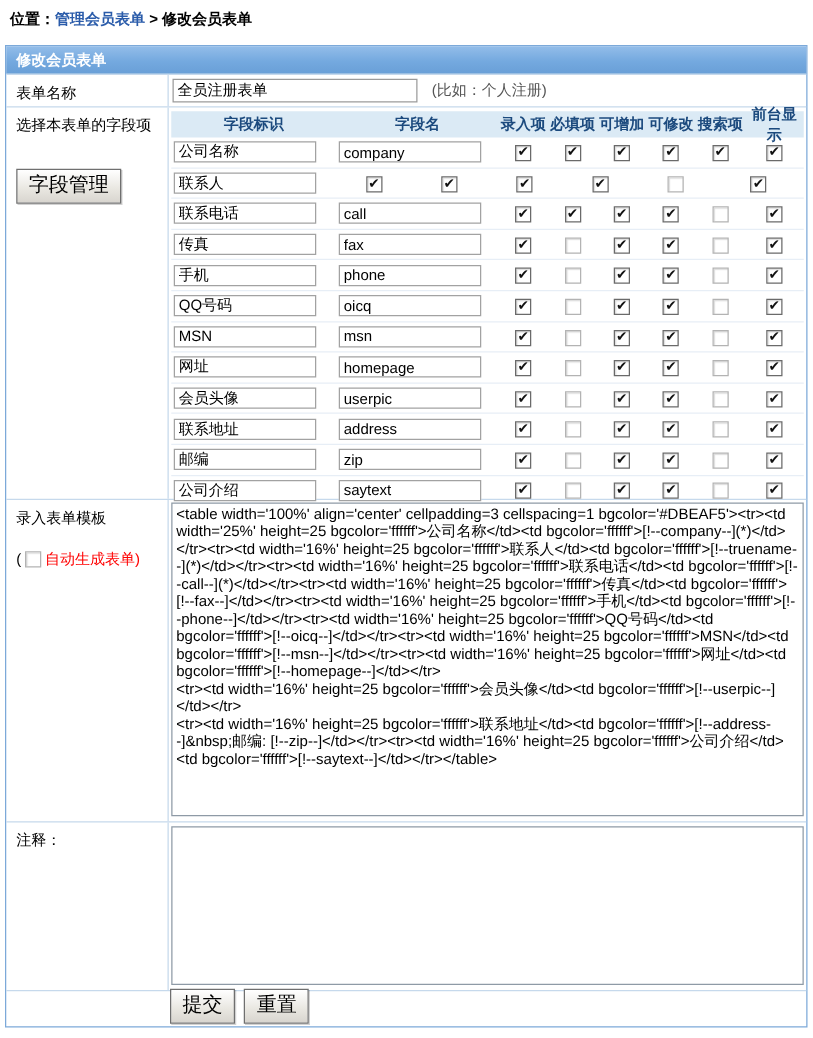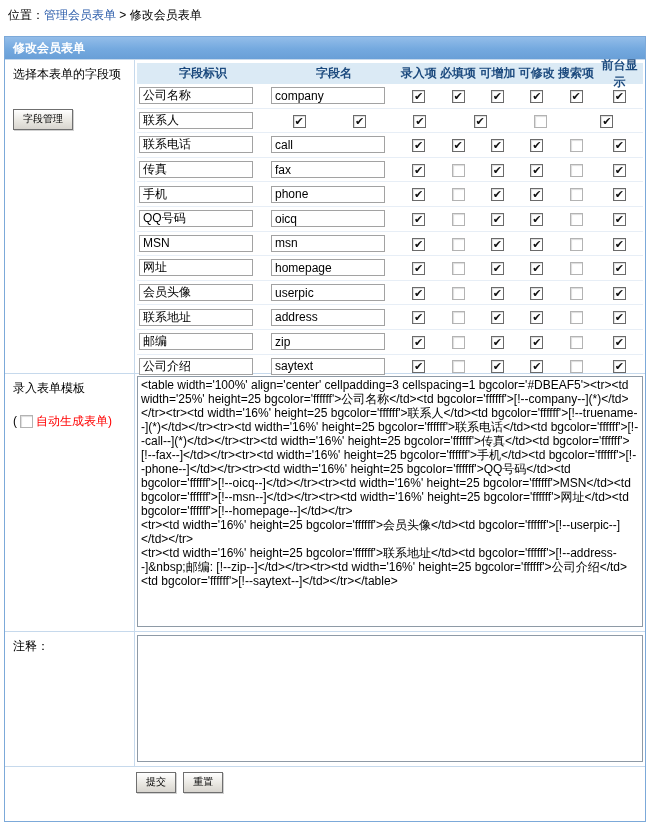--- a/index.html
+++ b/index.html
@@ -1,40 +1,40 @@
 <!DOCTYPE html>
 <html style="--accent: #7ca9d9; --header-bg: #74a9df; --table-header-bg: #dbeaf5; --link: #2b5caa; --red: #ff0000; --thbg: #dbeaf5;"><head>
 <meta charset="utf-8">
 <style>
   * { margin:0; padding:0; box-sizing:border-box; }
   html,body { width:650px; height:830px; overflow:hidden; background:#fff;
     font-family:"Liberation Sans","DejaVu Sans",sans-serif; font-size:12px; color:#000; }
 
-  .breadcrumb { position:absolute; left:8px; top:7px; font-weight:normal; }
+  .breadcrumb { position:absolute; left:8px; top:7px; font-weight:bold; }
   .breadcrumb a { color:var(--link,#2b5caa); text-decoration:none; cursor:pointer; }
 
   .panel { position:absolute; left:4px; top:36px; width:642px; height:786px;
     border:1px solid var(--accent,#7ca9d9); background:#fff; }
   .panel-header { height:22px; line-height:22px; padding-left:8px; color:#fff; font-weight:bold;
     background:linear-gradient(180deg,#93bde9 0%,#74a9df 55%,#699fd7 100%); }
 
   .prow { display:flex; border-top:1px solid #c6d9ec; }
   .prow:first-of-type { border-top:none; }
   .label-col { width:129px; padding:6px 4px 4px 8px; flex:0 0 129px; }
   .content-col { flex:1; border-left:1px solid #c6d9ec; position:relative; }
 
   .row-formname { height:26px; }
   .row-formname .content-col { padding:3px 0 0 3px; }
   .formname-input { width:196px; height:19px; border:1px solid #9b9b9b; padding:1px 3px;
     font-family:inherit; font-size:12px; background:#fff; }
   .hint { color:#555; margin-left:8px; }
 
   .row-fields { height:314px; }
   .manage-btn-wrap { margin-top:26px; }
-  button.xp-btn { font-family:inherit; font-size:10px; padding:2px 9px 3px; cursor:pointer;
+  button.xp-btn { font-family:inherit; font-size:16px; padding:2px 9px 3px; cursor:pointer;
     background:linear-gradient(180deg,#ffffff,#e8e6e0 60%,#d8d5cf); border:1px solid #6f6f6f;
     box-shadow:1px 1px 0 rgba(0,0,0,.18); }
 
   .ftable { margin:3px 2px 0 2px; }
   .fhead, .frow { display:flex; align-items:center; }
   .fhead { height:21px; background:var(--thbg,#dbeaf5); color:#1c4a7e; font-weight:bold; }
   .frow { height:24.6px; border-bottom:1px solid #e7eef6; }
   .c1 { width:132px; flex:0 0 132px; padding-left:2px; }
   .c2 { width:130px; flex:0 0 130px; padding-left:2px; }
   .cc { flex:1; text-align:center; }
@@ -74,20 +74,27 @@
 </head>
 <body>
 
 <div class="breadcrumb">
   <span>位置：</span><a>管理会员表单</a><span> &gt; </span><span>修改会员表单</span>
 </div>
 
 <div class="panel">
   <div class="panel-header">修改会员表单</div>
 
+  <div class="prow row-formname">
+    <div class="label-col">表单名称</div>
+    <div class="content-col">
+      <input class="formname-input" type="text" value="全员注册表单" style="">
+      <span class="hint">(比如：个人注册)</span>
+    </div>
+  </div>
 
   <div class="prow row-fields">
     <div class="label-col">
       <div>选择本表单的字段项</div>
       <div class="manage-btn-wrap">
         <button class="xp-btn">字段管理</button>
       </div>
     </div>
     <div class="content-col">
       <div class="ftable">

